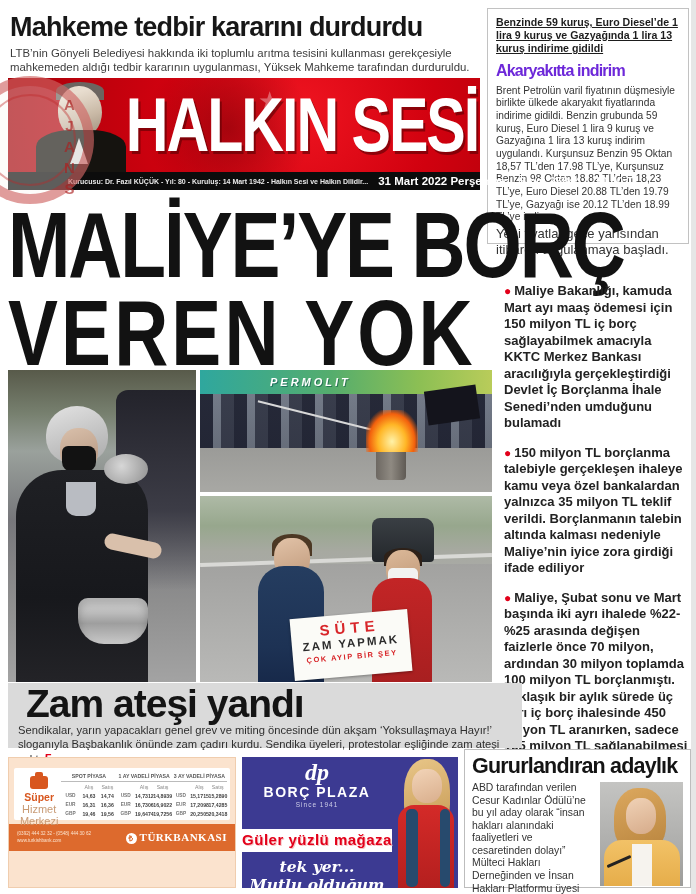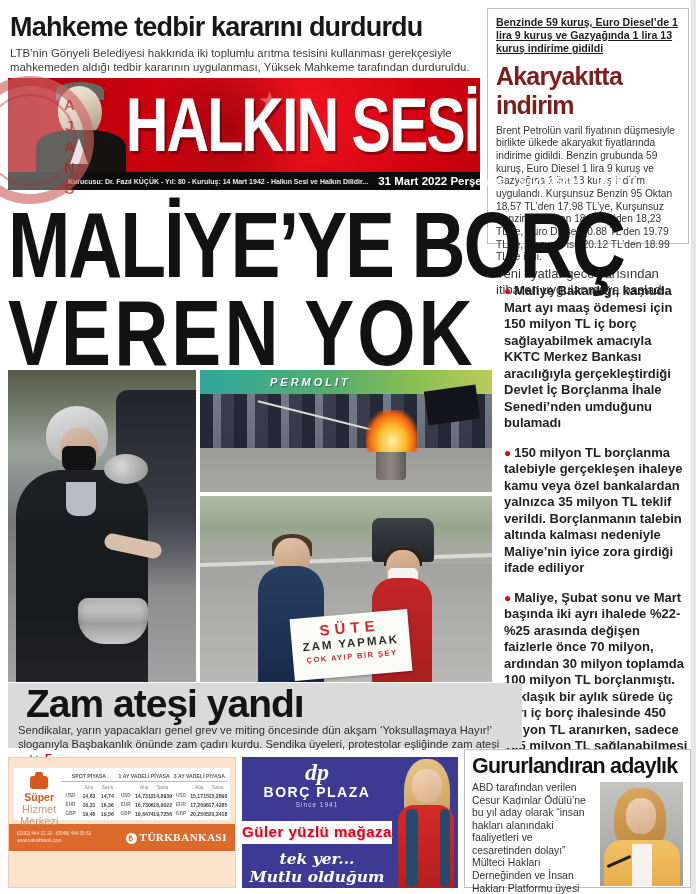--- a/index.html
+++ b/index.html
@@ -15,21 +15,21 @@
   .top-story { position:absolute; left:10px; top:12px; width:470px; }
   .top-story h1 { margin:0; font-size:27px; letter-spacing:-0.8px; color:#171717; }
   .top-story p { margin:3px 0 0; font-size:11.4px; line-height:1.26; color:#3c3c3c; }
   .ref-num { color:#e2001a; font-weight:bold; font-size:13px; }
   .ref-chev { color:#7a7a7a; font-size:8px; font-weight:bold; }
 
   
   .fuel-box { position:absolute; left:487px; top:8px; width:202px; height:236px;
     border:1px solid #c2c2c2; padding:7px 8px 4px; background:#fff; }
   .fuel-lead { font-size:10.6px; font-weight:bold; text-decoration:underline; line-height:1.22; color:#1d1d1d; }
-  .fuel-box h2 { margin:7px 0 5px; font-size:25px; letter-spacing:-0.8px; color:#7f1d1d; }
+  .fuel-box h2 { margin:7px 0 5px; font-size:16px; letter-spacing:-0.8px; color:#6d28d9; }
   .fuel-body { font-size:10.2px; line-height:1.24; color:#333; margin:0; }
   .fuel-body2 { font-size:13px; line-height:1.24; color:#333; margin:2px 0 0; }
 
   
   .masthead { position:absolute; left:8px; top:78px; width:472px; height:117px; }
   .mast-red { position:relative; height:94px; overflow:hidden;
     background: radial-gradient(circle at 62% 35%, #ef1420 0%, #d1010f 45%, #a50109 100%); }
   .mast-swirl { position:absolute; left:120px; top:-30px; width:200px; height:160px; border-radius:50%;
     background: radial-gradient(circle, rgba(120,0,6,0.55) 0%, rgba(120,0,6,0) 65%); }
   .mast-star { position:absolute; left:250px; top:8px; color:rgba(255,255,255,0.35); font-size:26px; }
@@ -164,21 +164,21 @@
   .fx-bank { color:#fff; font-family:"Liberation Serif", serif; font-weight:bold; font-size:11px; letter-spacing:0.5px; }
   .fx-bank .tl { display:inline-block; background:#fff; color:#dd6a2d; border-radius:50%; width:11px; height:11px;
     font-size:8px; line-height:11px; text-align:center; font-family:"Liberation Sans", sans-serif; margin-right:3px; }
 
   
   .ad-box { position:absolute; left:242px; top:757px; width:216px; height:131px; background:#3c3a92; overflow:hidden; }
   .ad-left { position:absolute; left:0; top:0; width:150px; height:100%; text-align:center; }
   .ad-logo { color:#fff; font-size:24px; font-weight:bold; font-style:italic; font-family:"Liberation Serif", serif; margin-top:2px; }
   .ad-name { color:#fff; font-weight:bold; font-size:14px; letter-spacing:1.5px; margin-top:-2px; }
   .ad-since { color:#cfcfe8; font-size:6.5px; letter-spacing:1px; margin-top:1px; }
-  .ad-banner { background:#fff; margin-top:13px; padding:2px 0 3px; }
+  .ad-banner { background:#fff; margin-top:21px; padding:2px 0 3px; }
   .ad-banner span { color:#e2001a; font-weight:bold; font-size:15px; letter-spacing:0.5px;
     text-shadow:1px 1px 0 #f6c6c6; }
   .ad-slogan { color:#fff; font-family:"DejaVu Serif", serif; font-style:italic; font-weight:bold;
     font-size:15.5px; line-height:1.15; margin-top:6px; }
   .ad-girl { position:absolute; right:0; top:0; width:66px; height:100%; }
   .g-hair { position:absolute; right:8px; top:2px; width:46px; height:70px; border-radius:45% 45% 35% 35%;
     background: linear-gradient(160deg, #e8c688, #c79a55); }
   .g-face { position:absolute; right:16px; top:12px; width:30px; height:34px; border-radius:45%;
     background: linear-gradient(160deg, #f2d4b8, #d9ae8c); }
   .g-shirt { position:absolute; right:4px; top:48px; width:56px; height:86px; border-radius:16px 16px 0 0;

